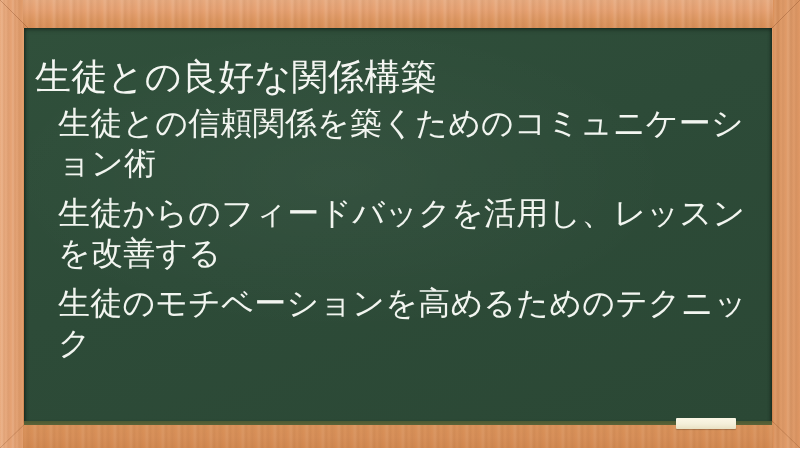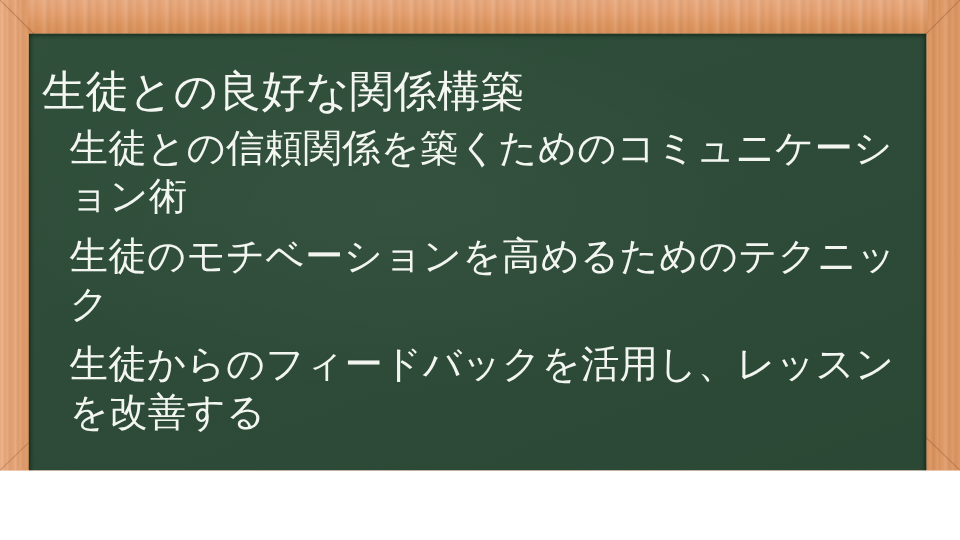--- a/index.html
+++ b/index.html
@@ -9,21 +9,21 @@
     background: #ffffff;
   }
 
   body {
     font-family: "DejaVu Sans", "Liberation Sans", sans-serif;
   }
 
   .slide {
     position: relative;
     width: 800px;
-    height: 392px;
+    height: 448px;
     overflow: hidden;
     background: #d9905c;
   }
 
   
   .frame {
     position: absolute;
     inset: 0;
     background:
       repeating-linear-gradient(
@@ -225,22 +225,22 @@
       <line x1="42" y1="42" x2="13" y2="14" stroke="rgba(120,60,25,0.26)" stroke-width="1"></line>
     </svg>
   </div>
 
   <div class="board">
 
     <h1 class="title">生徒との良好な関係構築</h1>
 
     <div class="bullets">
       <p class="bullet">生徒との信頼関係を築くためのコミュニケーション術</p>
+      <p class="bullet">生徒からのフィードバックを活用し、レッスンを改善する</p>
       <p class="bullet">生徒のモチベーションを高めるためのテクニック</p>
-      <p class="bullet">生徒からのフィードバックを活用し、レッスンを改善する</p>
     </div>
 
   </div>
 
   <div class="board-ledge"></div>
 
   <div class="chalk"></div>
 
 </div>
 

